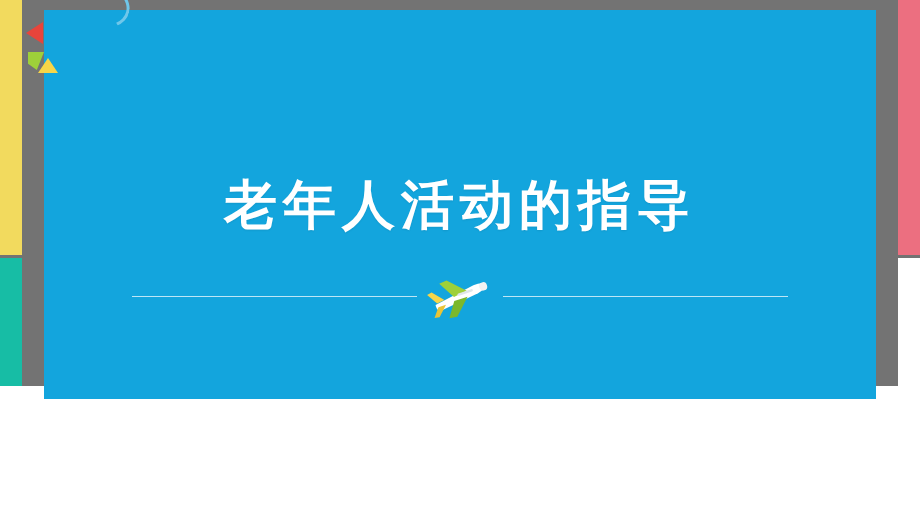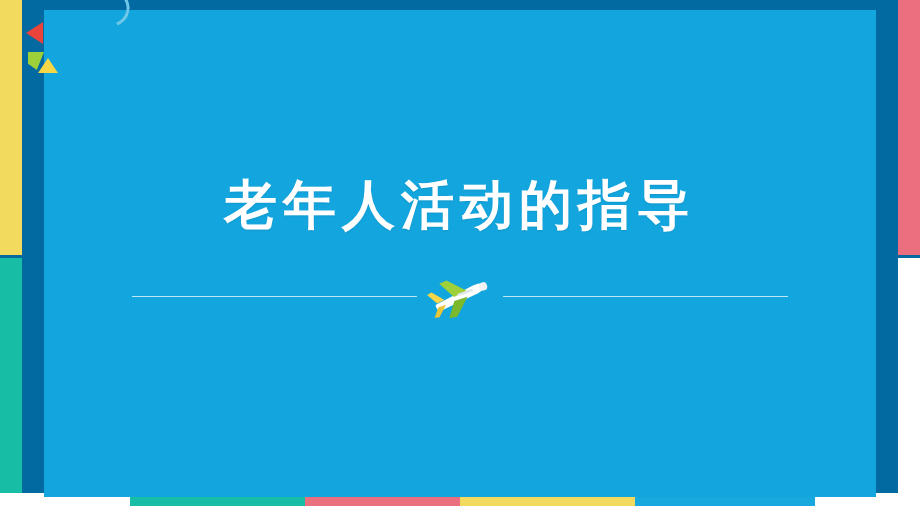--- a/index.html
+++ b/index.html
@@ -10,22 +10,22 @@
   body {
     width: 920px;
     height: 518px;
     overflow: hidden;
     font-family: "Liberation Sans", sans-serif;
   }
 
   #slide {
     position: relative;
     width: 920px;
-    height: 506px;
-    background: #0369a1;
+    height: 399px;
+    background: #737373;
     overflow: hidden;
   }
 
   
   .left-strip {
     position: absolute;
     left: 0;
     width: 22px;
   }
   .left-strip.yellow {

